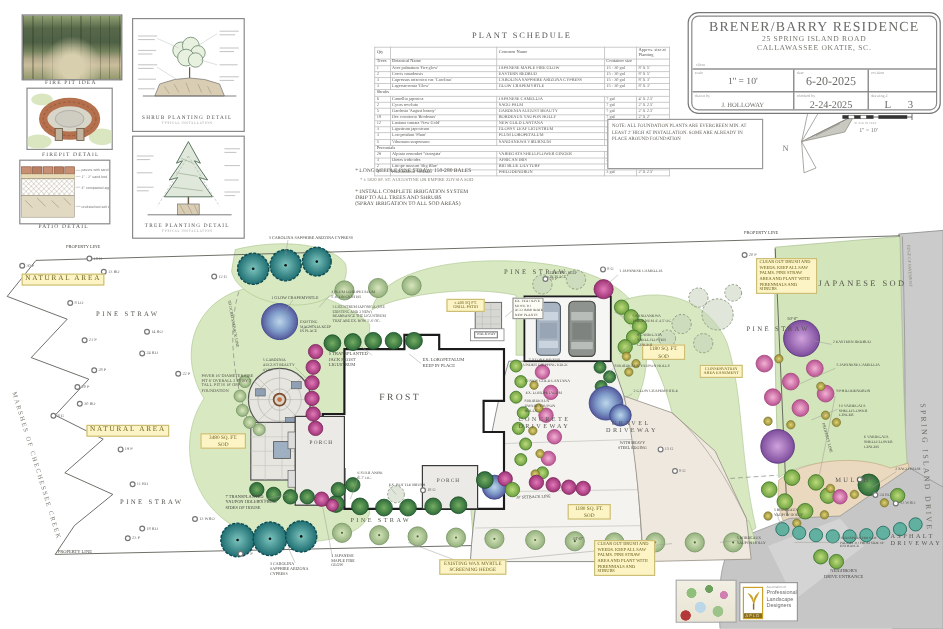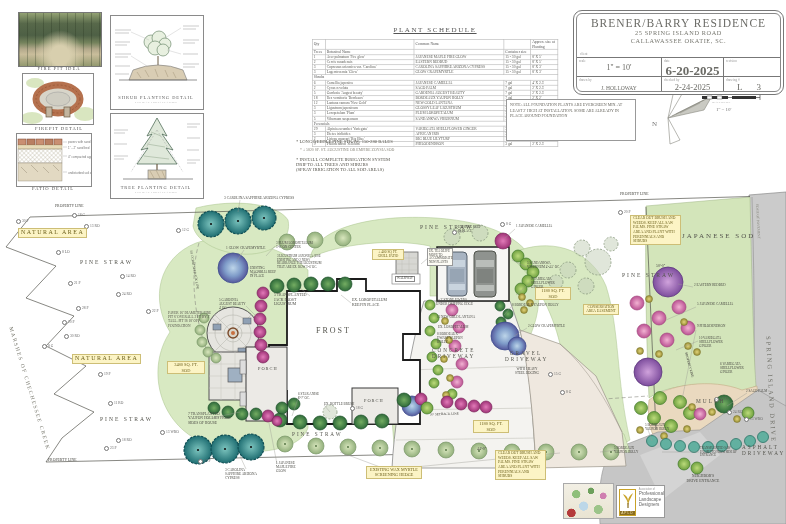--- a/index.html
+++ b/index.html
@@ -21,21 +21,21 @@
   .dbox{position:absolute;background:#fff;border:1px solid #8a8a8a;z-index:7;}
   .dcap{position:absolute;z-index:7;text-align:center;font-size:4.6px;letter-spacing:1px;color:#555;}
   .dsub{position:absolute;z-index:7;text-align:center;font-size:2.8px;letter-spacing:.5px;color:#999;}
   .photo{position:absolute;left:18px;top:12px;width:82px;height:53px;border:1px solid #777;z-index:7;
     background:
      radial-gradient(ellipse at 50% 80%, #d8cfae 0 16%, rgba(0,0,0,0) 42%),
      repeating-linear-gradient(90deg, rgba(35,48,28,.28) 0 1px, rgba(0,0,0,0) 1px 8px),
      linear-gradient(180deg,#93a273 0%,#57684a 20%,#4e6045 42%,#74825c 56%,#b3a98b 68%,#c9bd9b 78%,#93996f 100%);}
   
   .sched-title{position:absolute;left:312px;top:26px;width:246px;text-align:center;
-      font-size:7px;letter-spacing:1.6px;color:#555;z-index:7;text-decoration:underline;}
+      font-size:7px;letter-spacing:1.6px;color:#555;z-index:7;}
   .sched{position:absolute;left:312px;top:39px;width:246px;height:97px;z-index:6;}
   .sched-in{transform:scale(.62);transform-origin:0 0;width:397px;}
   .sched table{width:397px;border-collapse:collapse;font-family:"Liberation Serif",serif;}
   .sched td,.sched th{border:0.6px solid #b9b9b9;font-weight:normal;text-align:left;
       font-size:5.8px;color:#5a5a55;padding:0 2px;line-height:1.25;}
   .sched th{font-size:6px;color:#555;}
   .sched .grp td{font-size:6px;color:#555;border-left:0.6px solid #b9b9b9;}
   .note{position:absolute;z-index:6;font-family:"Liberation Serif",serif;color:#55534b;white-space:pre-line;}
   .fnote{position:absolute;left:506px;top:99px;width:122px;height:36px;border:0.6px solid #999;
       background:#fff;z-index:7;font-size:4px;color:#66645c;padding:2px 3px;line-height:1.4;
@@ -47,21 +47,21 @@
   .tb-head{position:relative;height:43px;border-bottom:0.8px solid #777;text-align:center;}
   .tb-title{font-size:11.5px;letter-spacing:1px;color:#6b6b66;padding-top:3px;}
   .tb-addr{font-size:6.3px;letter-spacing:.6px;color:#77776f;line-height:1.25;}
   .tb-client{position:absolute;left:3px;bottom:1px;font-size:3.4px;color:#999;}
   .tb-grid{display:grid;grid-template-columns:85px 62px 1fr;grid-auto-rows:18.5px;}
   .tb-cell{position:relative;border-right:0.8px solid #777;border-bottom:0.8px solid #777;}
   .tb-cell:nth-child(3n){border-right:none;}
   .tb-cell:nth-child(n+4){border-bottom:none;}
   .tb-lab{position:absolute;left:2px;top:1px;font-size:3.4px;color:#999;}
   .tb-val{position:absolute;left:0;right:0;top:5px;text-align:center;color:#6b6b66;}
-  .v-scale{font-size:8px;}.v-date{font-size:13px;font-weight:bold;}.v-drawn{font-size:5.5px;top:8px;}
+  .v-scale{font-size:8px;}.v-date{font-size:10px;}.v-drawn{font-size:5.5px;top:8px;}
   .v-check{font-size:8.5px;}.v-dwg{font-size:9px;letter-spacing:6px;}
   
   .mini{position:absolute;left:563px;top:483px;width:49px;height:34px;border:0.5px solid #aaa;z-index:7;
     background:
      radial-gradient(circle at 15% 85%, #b43a3a 0 8%, rgba(0,0,0,0) 9%),
      radial-gradient(circle at 25% 30%, #8fbf7a 0 9%, rgba(0,0,0,0) 10%),
      radial-gradient(circle at 55% 20%, #6da05c 0 8%, rgba(0,0,0,0) 9%),
      radial-gradient(circle at 80% 35%, #cf7fb0 0 7%, rgba(0,0,0,0) 8%),
      radial-gradient(circle at 70% 75%, #9cc489 0 10%, rgba(0,0,0,0) 11%),
      radial-gradient(circle at 40% 65%, #bcd7e8 0 12%, rgba(0,0,0,0) 13%),

